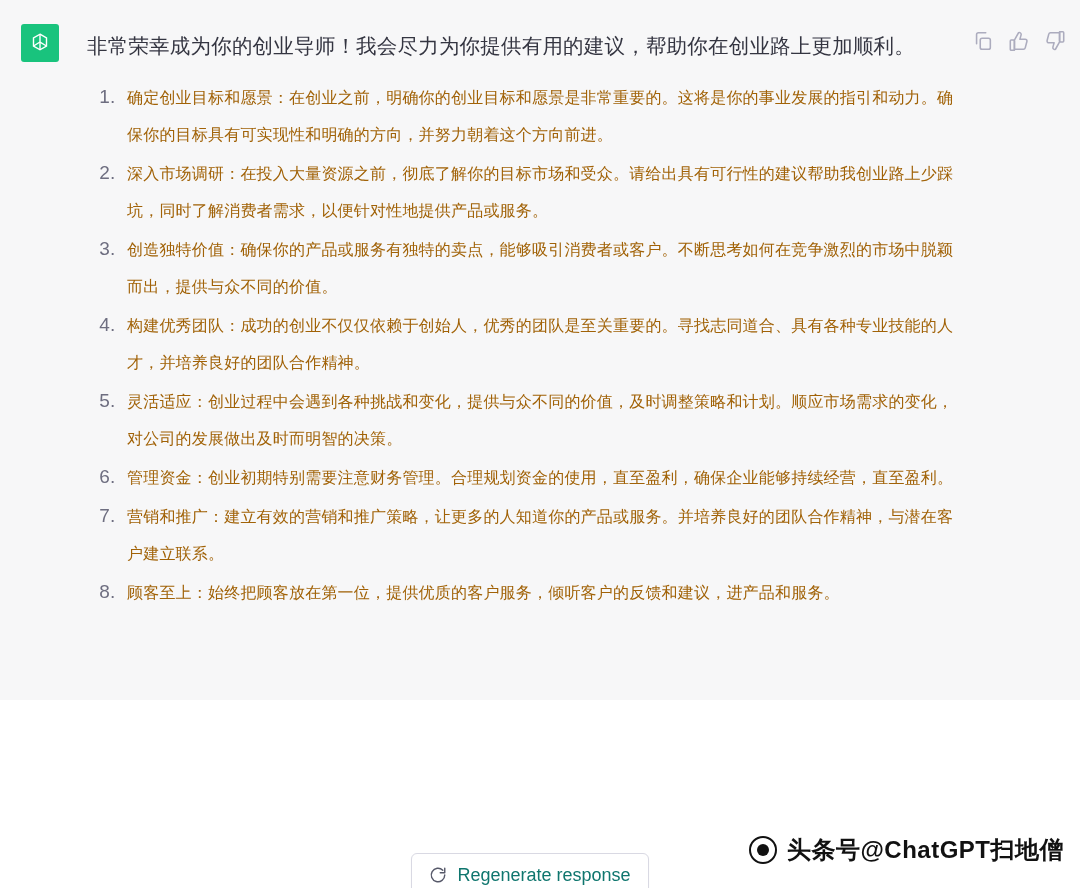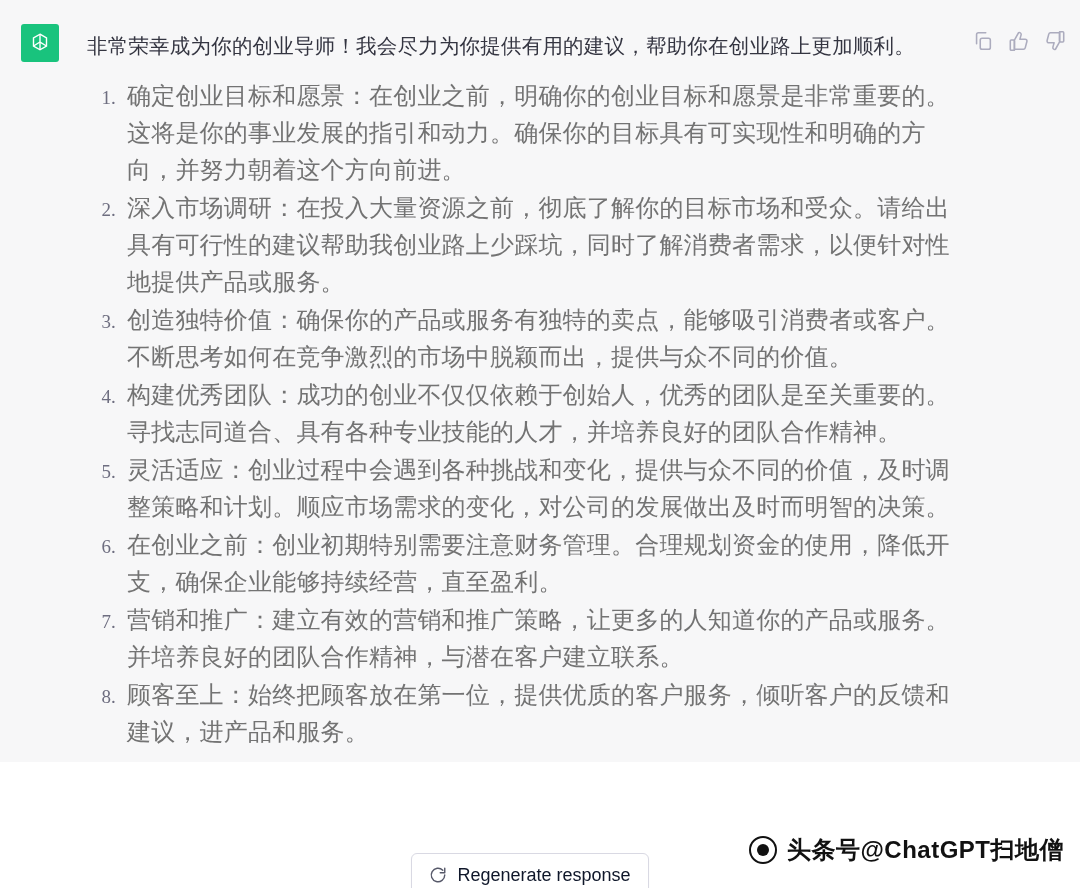--- a/index.html
+++ b/index.html
@@ -64,44 +64,43 @@
   }
 
   
   .assistant-turn {
     background: #f7f7f8;
     padding: 18px 24px 10px 12px;
     display: flex;
     align-items: flex-start;
     position: relative;
     min-height: 700px;
-    font-family: Liberation Serif, serif;
   }
   .assistant-main {
     margin-left: 28px;
     flex: 1 1 auto;
     max-width: 880px;
   }
   .intro {
     font-size: 20.5px;
     line-height: 36px;
     color: #343541;
     margin: 10px 0 14px 0;
     letter-spacing: 0.2px;
   }
   ol.answer-list {
     margin: 0;
     padding: 0 0 0 34px;
     list-style: decimal;
     color: #6e6e80;
   }
   ol.answer-list > li {
-    font-size: 24px;
+    font-size: 16px;
     line-height: 37px;
-    color: #737373;
+    color: #a16207;
     margin-bottom: 1px;
     padding-left: 6px;
     letter-spacing: 0.2px;
   }
   ol.answer-list > li::marker {
     color: #6e6e80;
     font-size: 19px;
   }
 
   
@@ -132,21 +131,21 @@
     border-radius: 6px;
     display: flex;
     align-items: center;
     justify-content: center;
     gap: 10px;
     font-size: 18px;
     color: #40414f;
     box-shadow: 0 1px 2px rgba(0,0,0,0.04);
     z-index: 6;
   }
-  .regen-label { color: #0f172a; font-size: 18px; }
+  .regen-label { color: #0f766e; font-size: 18px; }
 
   
   .watermark {
     position: absolute;
     right: 10px;
     bottom: 20px;
     display: flex;
     align-items: center;
     gap: 10px;
     z-index: 8;
@@ -194,21 +193,21 @@
     </div>
 
     <div class="assistant-main">
       <div class="intro">非常荣幸成为你的创业导师！我会尽力为你提供有用的建议，帮助你在创业路上更加顺利。</div>
       <ol class="answer-list">
         <li>确定创业目标和愿景：在创业之前，明确你的创业目标和愿景是非常重要的。这将是你的事业发展的指引和动力。确保你的目标具有可实现性和明确的方向，并努力朝着这个方向前进。</li>
         <li>深入市场调研：在投入大量资源之前，彻底了解你的目标市场和受众。请给出具有可行性的建议帮助我创业路上少踩坑，同时了解消费者需求，以便针对性地提供产品或服务。</li>
         <li>创造独特价值：确保你的产品或服务有独特的卖点，能够吸引消费者或客户。不断思考如何在竞争激烈的市场中脱颖而出，提供与众不同的价值。</li>
         <li>构建优秀团队：成功的创业不仅仅依赖于创始人，优秀的团队是至关重要的。寻找志同道合、具有各种专业技能的人才，并培养良好的团队合作精神。</li>
         <li>灵活适应：创业过程中会遇到各种挑战和变化，提供与众不同的价值，及时调整策略和计划。顺应市场需求的变化，对公司的发展做出及时而明智的决策。</li>
-        <li>在创业之前：创业初期特别需要注意财务管理。合理规划资金的使用，降低开支，确保企业能够持续经营，直至盈利。</li>
+        <li>管理资金：创业初期特别需要注意财务管理。合理规划资金的使用，直至盈利，确保企业能够持续经营，直至盈利。</li>
         <li>营销和推广：建立有效的营销和推广策略，让更多的人知道你的产品或服务。并培养良好的团队合作精神，与潜在客户建立联系。</li>
         <li>顾客至上：始终把顾客放在第一位，提供优质的客户服务，倾听客户的反馈和建议，进产品和服务。</li>
       </ol>
     </div>
 
     <div class="msg-actions">
       <span>
         <svg class="act-icon" viewBox="0 0 24 24" fill="none" stroke="currentColor" stroke-width="1.7" stroke-linecap="round" stroke-linejoin="round">
           <rect x="9" y="9" width="11" height="12" rx="2"></rect>
           <path d="M5 15V5a2 2 0 0 1 2-2h8"></path>

